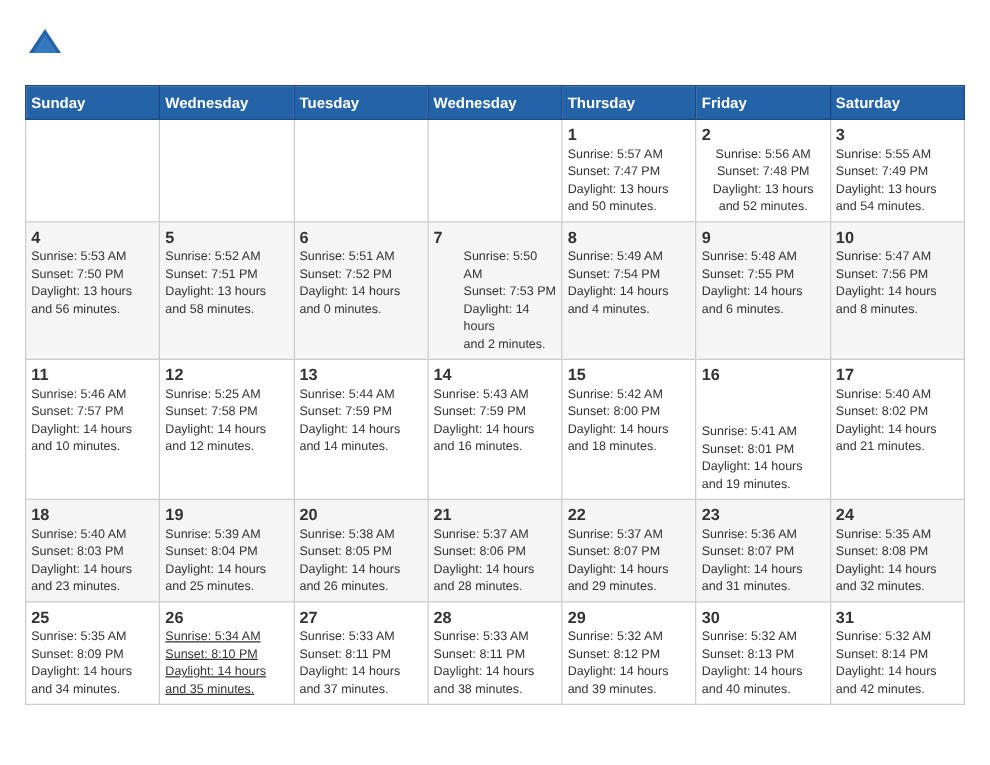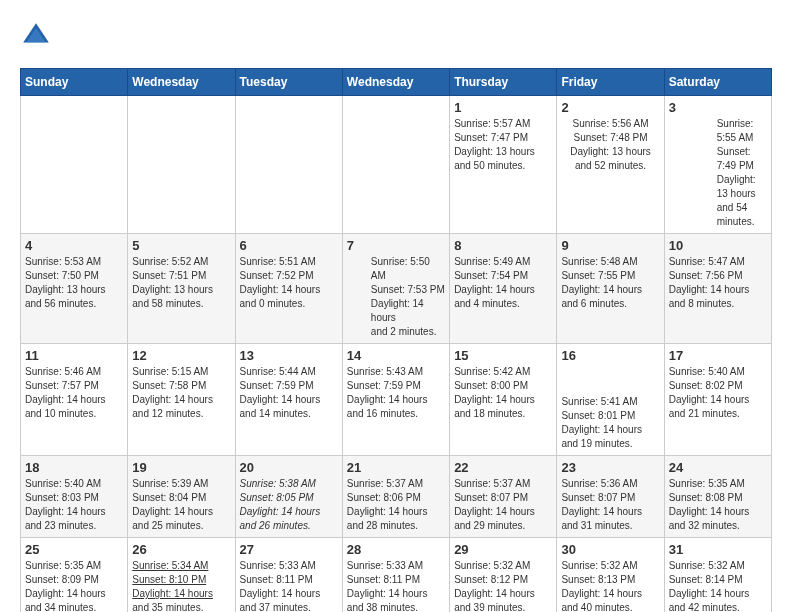--- a/index.html
+++ b/index.html
@@ -132,21 +132,21 @@
         </td>
         <td>
           <div class="day-number">2</div>
           <div class="day-info" style="white-space: pre-line; text-align: center;">Sunrise: 5:56 AM
 Sunset: 7:48 PM
 Daylight: 13 hours
 and 52 minutes.</div>
         </td>
         <td>
           <div class="day-number">3</div>
-          <div class="day-info" style="white-space: pre-line; margin-left: 48px;">Sunrise: 5:55 AM
+          <div class="day-info" style="white-space: pre-line;">Sunrise: 5:55 AM
 Sunset: 7:49 PM
 Daylight: 13 hours
 and 54 minutes.</div>
         </td>
       </tr>
       <tr class="row-alt">
         <td>
           <div class="day-number">4</div>
           <div class="day-info" style="white-space: pre-line;">Sunrise: 5:53 AM
 Sunset: 7:50 PM
@@ -199,21 +199,21 @@
       <tr>
         <td>
           <div class="day-number">11</div>
           <div class="day-info" style="white-space: pre-line;">Sunrise: 5:46 AM
 Sunset: 7:57 PM
 Daylight: 14 hours
 and 10 minutes.</div>
         </td>
         <td>
           <div class="day-number">12</div>
-          <div class="day-info" style="white-space: pre-line;">Sunrise: 5:15 AM
+          <div class="day-info" style="white-space: pre-line;">Sunrise: 5:25 AM
 Sunset: 7:58 PM
 Daylight: 14 hours
 and 12 minutes.</div>
         </td>
         <td>
           <div class="day-number">13</div>
           <div class="day-info" style="white-space: pre-line;">Sunrise: 5:44 AM
 Sunset: 7:59 PM
 Daylight: 14 hours
 and 14 minutes.</div>
@@ -257,21 +257,21 @@
         </td>
         <td>
           <div class="day-number">19</div>
           <div class="day-info" style="white-space: pre-line;">Sunrise: 5:39 AM
 Sunset: 8:04 PM
 Daylight: 14 hours
 and 25 minutes.</div>
         </td>
         <td>
           <div class="day-number">20</div>
-          <div class="day-info" style="white-space: pre-line; font-style: italic;">Sunrise: 5:38 AM
+          <div class="day-info" style="white-space: pre-line;">Sunrise: 5:38 AM
 Sunset: 8:05 PM
 Daylight: 14 hours
 and 26 minutes.</div>
         </td>
         <td>
           <div class="day-number">21</div>
           <div class="day-info" style="white-space: pre-line;">Sunrise: 5:37 AM
 Sunset: 8:06 PM
 Daylight: 14 hours
 and 28 minutes.</div>

